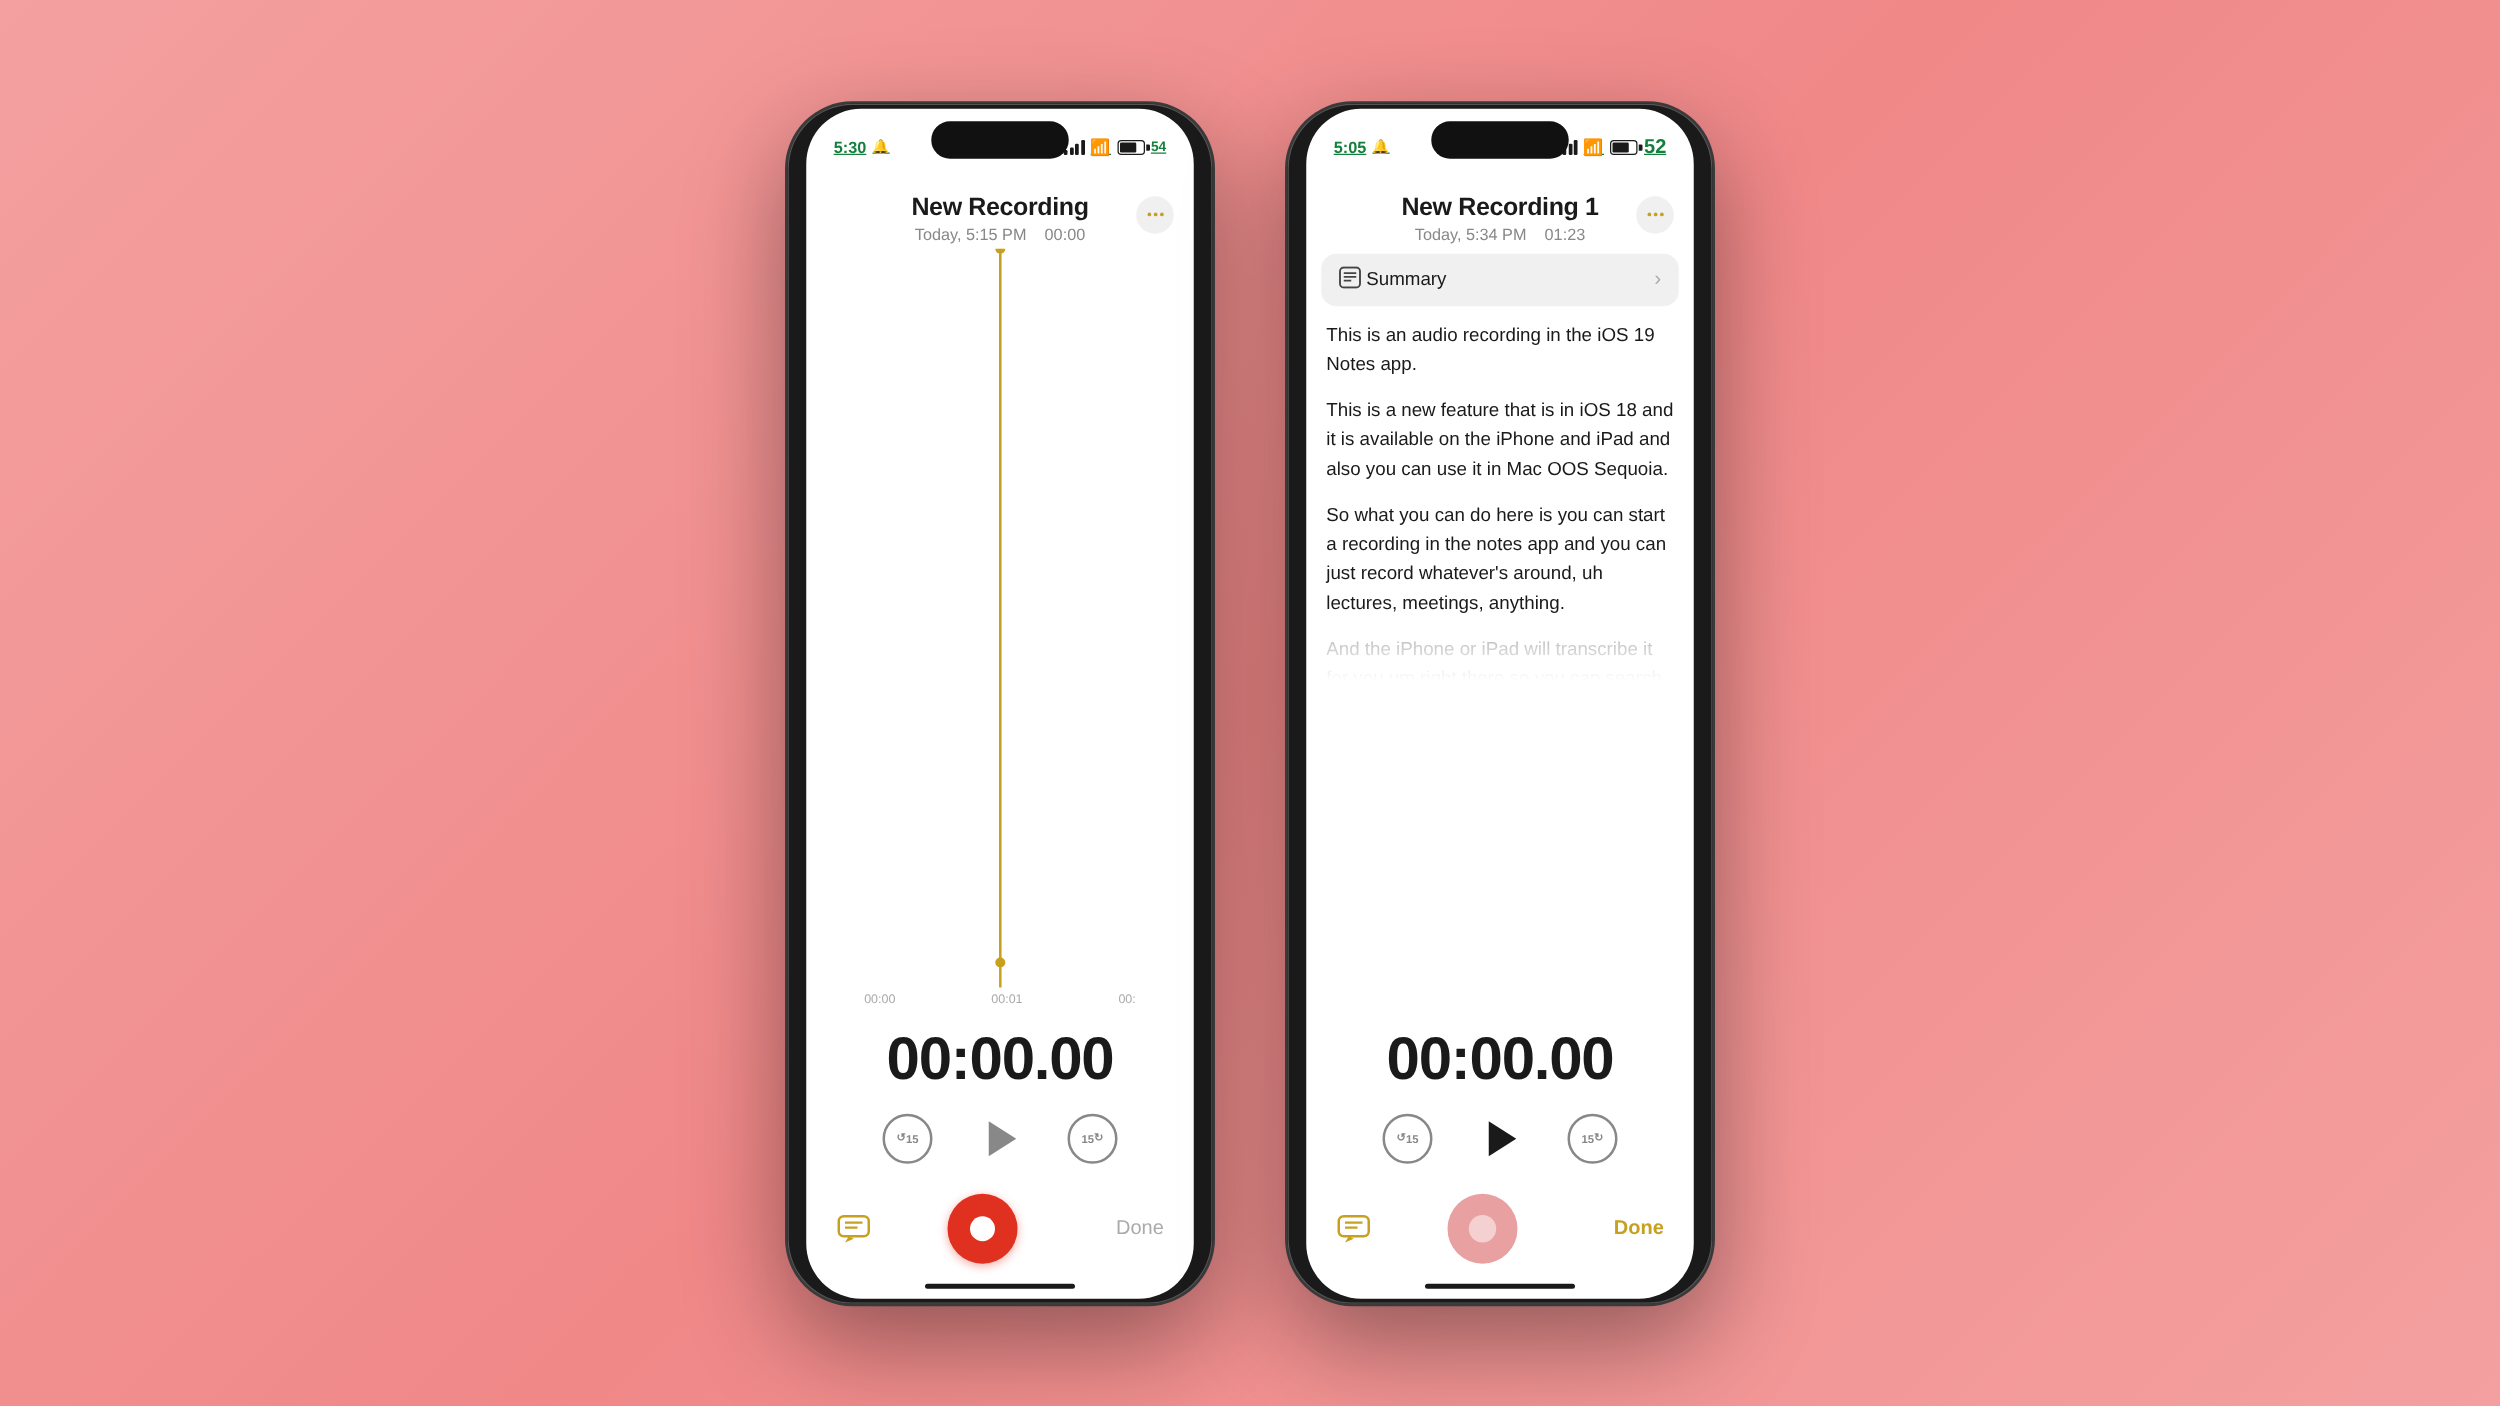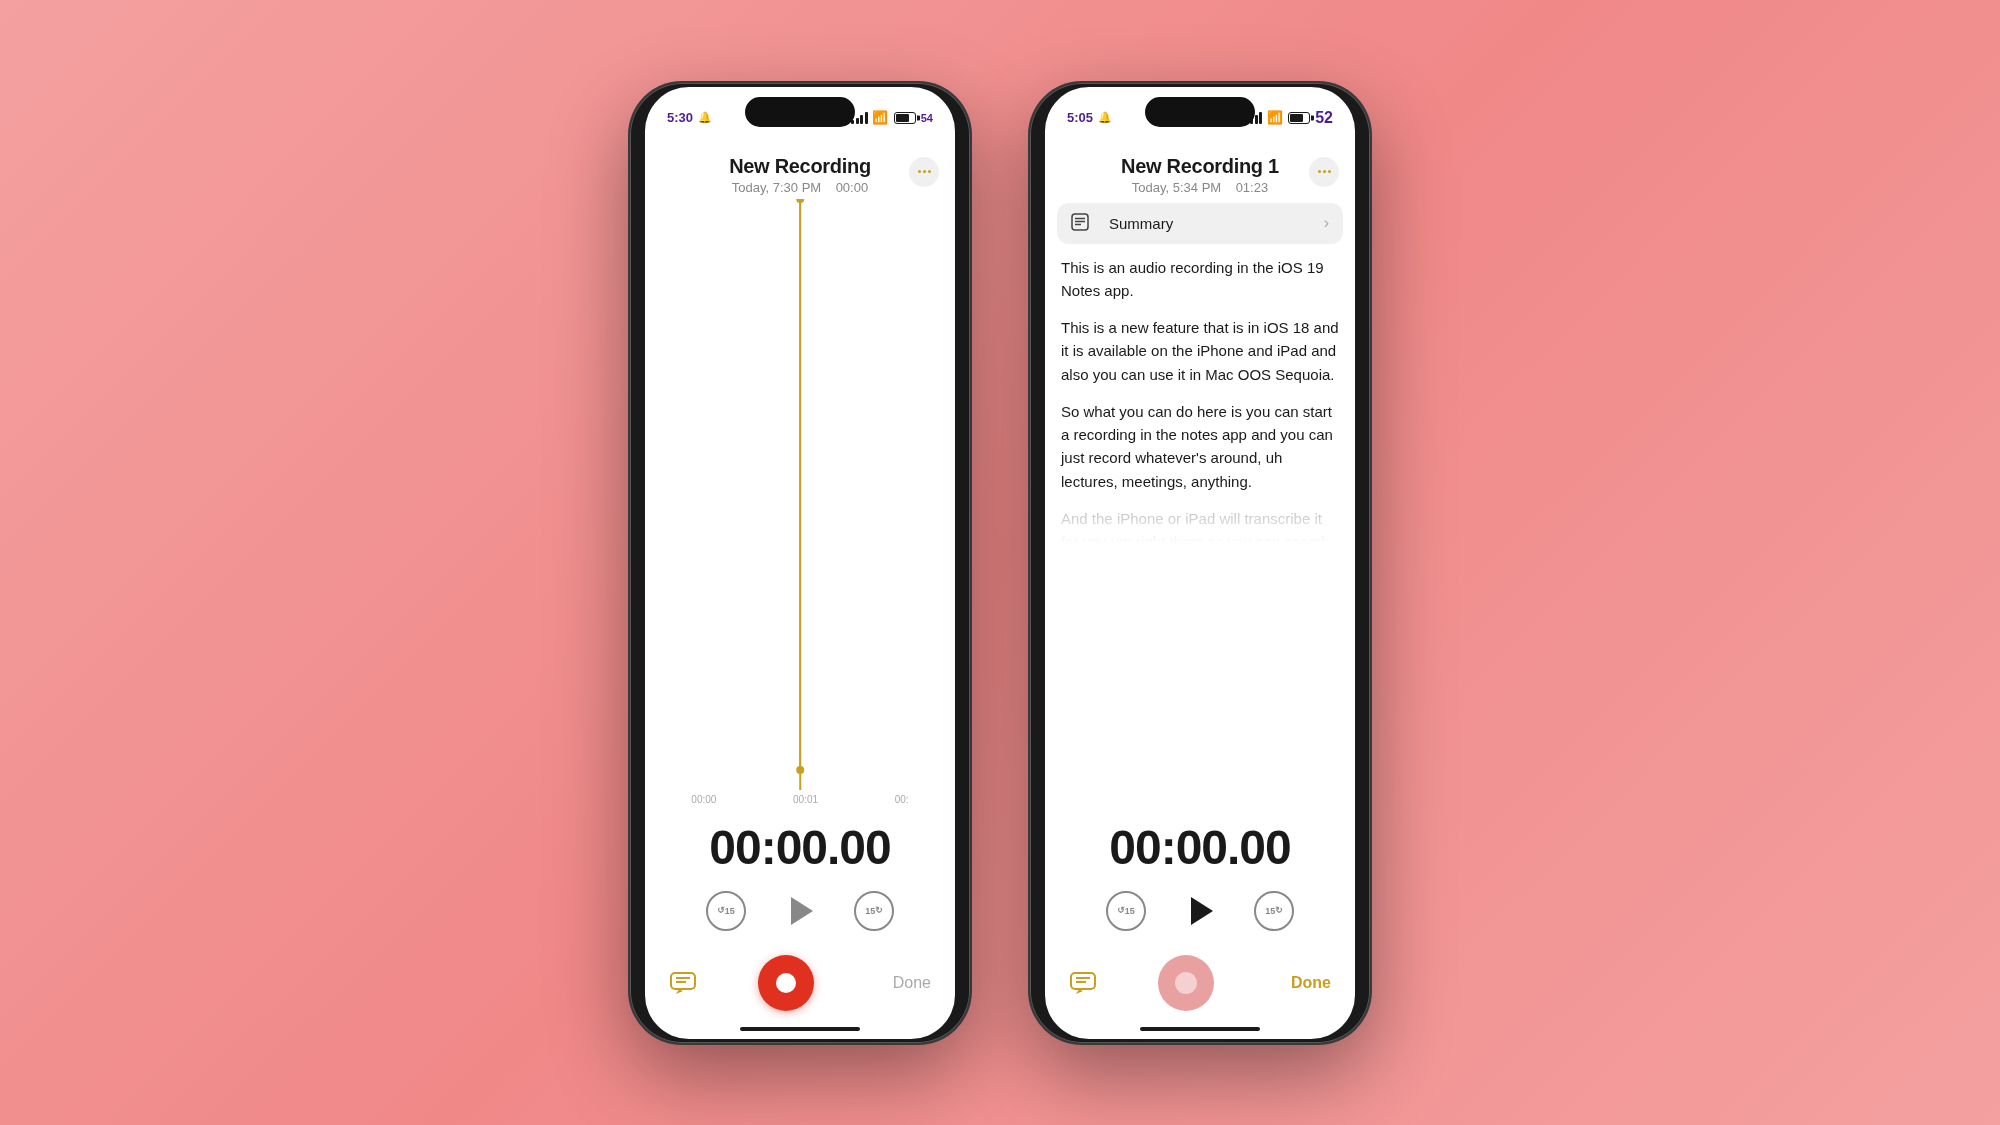--- a/index.html
+++ b/index.html
@@ -46,24 +46,25 @@
       z-index: 10;
     }
 
     
     .status-bar {
       width: 100%;
       padding: 12px 22px 0;
       display: flex;
       justify-content: space-between;
       align-items: center;
-      color: #4c1d95;
+      color: #15803d;
       font-size: 13px;
       font-weight: 600;
       height: 50px;
+      text-decoration: underline;
     }
 
     .status-time {
       display: flex;
       align-items: center;
       gap: 3px;
     }
 
     .status-icons {
       display: flex;
@@ -359,21 +360,21 @@
       padding: 10px 14px;
       display: flex;
       align-items: center;
       justify-content: space-between;
       cursor: pointer;
     }
 
     .summary-left {
       display: flex;
       align-items: center;
-      gap: 20px;
+      gap: 4px;
       text-align: right;
     }
 
     .summary-icon {
       font-size: 15px;
       color: #444;
     }
 
     .summary-label {
       font-size: 15px;
@@ -449,21 +450,21 @@
         </div>
         <span style="font-size:11px;font-weight:700;">54</span>
       </div>
     </div>
 
     <div class="screen-inner">
 
       <div class="recording-header">
         <div class="recording-title">New Recording</div>
         <div class="recording-subtitle">
-          <span>Today, 7:30 PM</span>
+          <span>Today, 5:15 PM</span>
           &nbsp;&nbsp;
           <span>00:00</span>
         </div>
         <div class="options-btn">
           <div class="options-dots">
             <span></span>
               <span></span>
               <span></span>
           </div>
         </div>

